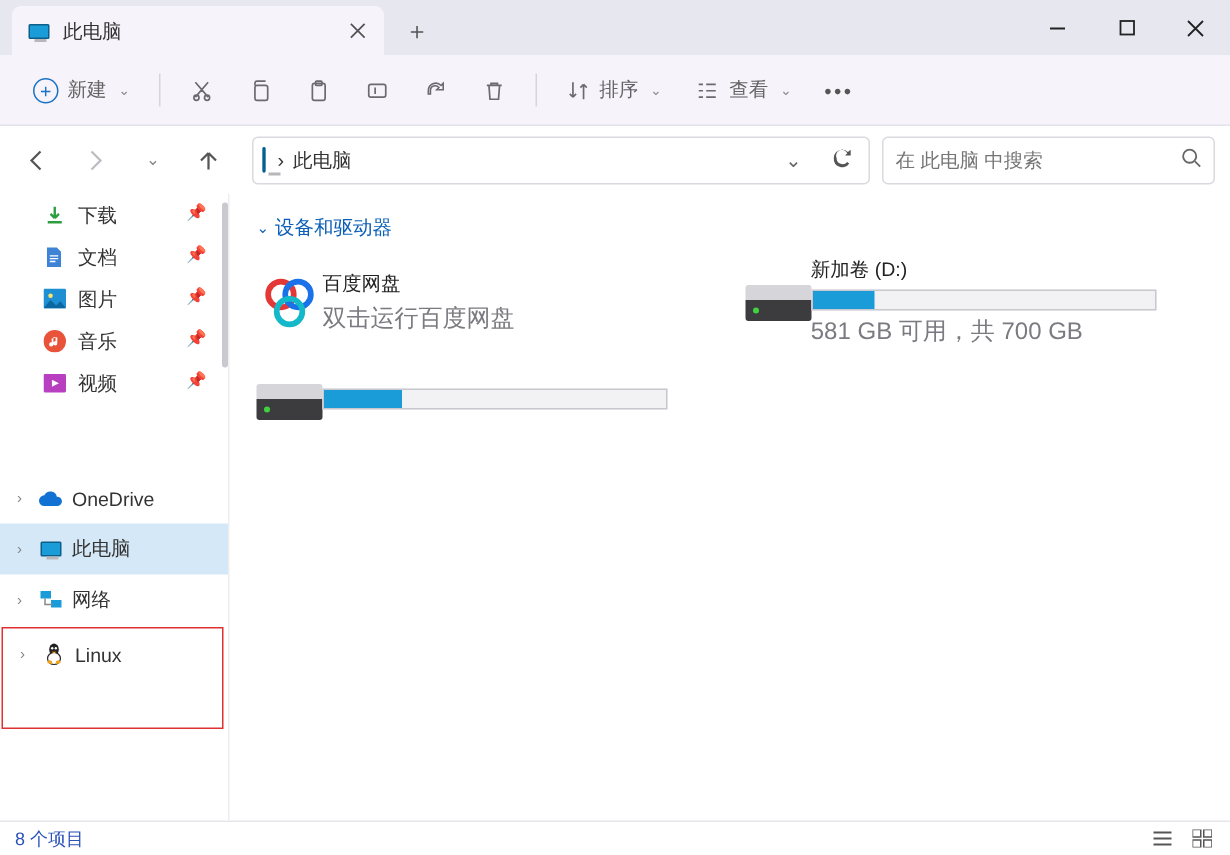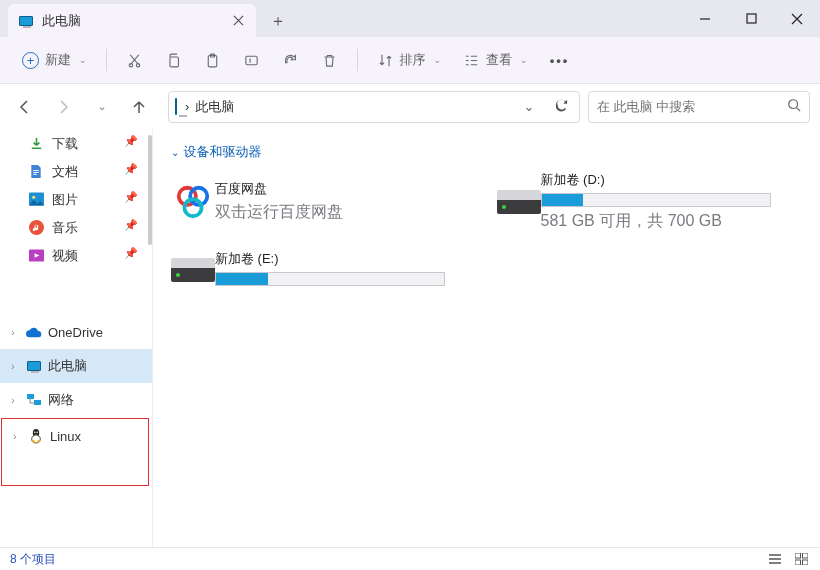--- a/index.html
+++ b/index.html
@@ -358,21 +358,20 @@
       </div>
 
       <div class="drive">
         <div class="drive-ic">
             <div class="driveimg">
               <div class="body1"></div>
               <div class="body2"></div>
             </div>
           </div>
         <div class="drive-body">
-          <div class="drive-title">新加卷 (E:)</div>
           <div class="drive-bar">
               <div class="fill" style="width:23%"></div>
             </div>
         </div>
       </div>
     </div>
   </div>
 </div>
 
 <div class="statusbar">

